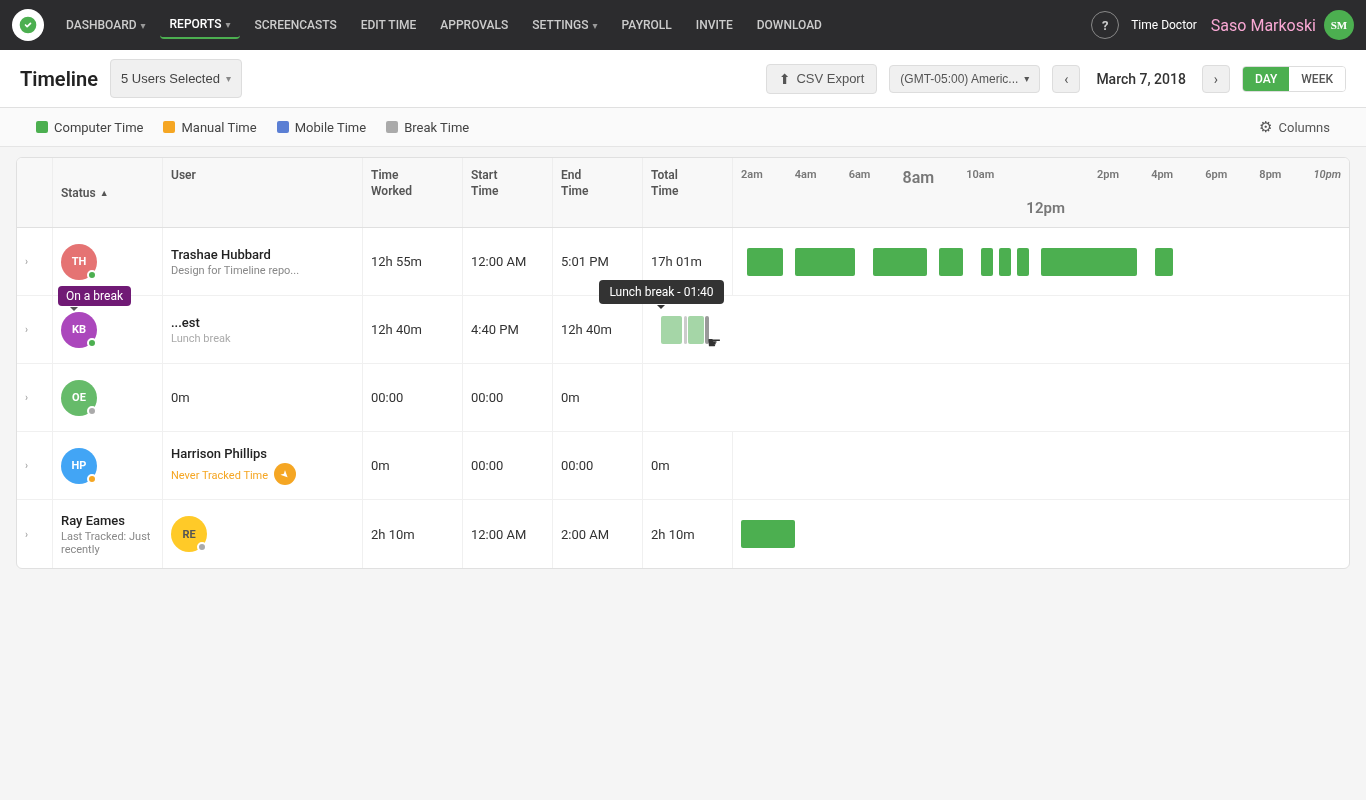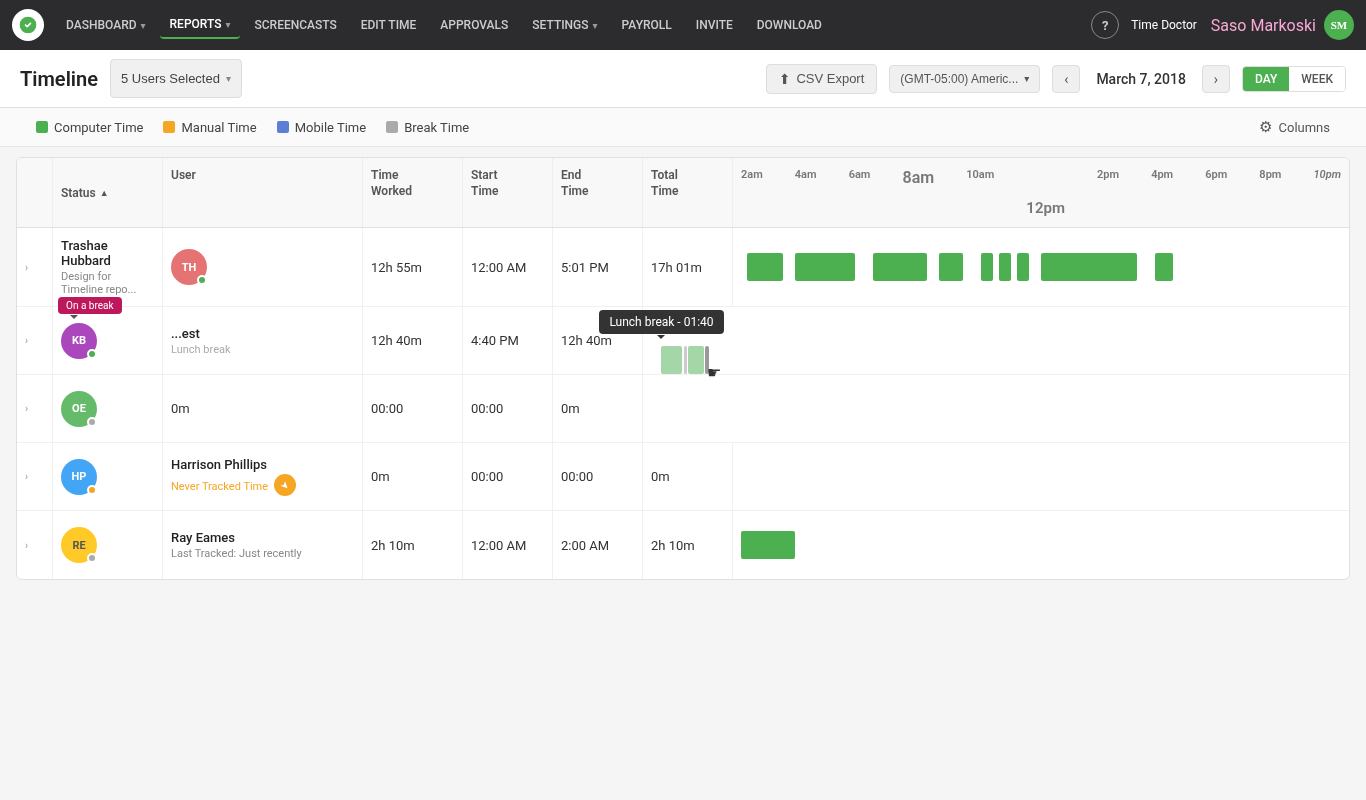--- a/index.html
+++ b/index.html
@@ -384,29 +384,29 @@
         <span style="font-size:11px; color:#777;font-style:italic;">10pm</span>
       </div>
     </div>
   </div>
 
   <div class="table-row-grid" style="grid-template-columns: 36px 110px 200px 100px 90px 90px 90px 1fr;">
     <div class="td">
       <span style="font-size:10px; color:#999;">›</span>
     </div>
     <div class="td">
+      <div class="user-avatar" style="background:#e57373;">
+        <span>TH</span>
+        <div class="avatar-status" style="background:#4caf50;"></div>
+      </div>
+    </div>
+    <div class="td">
       <div class="user-info">
         <span class="user-name">Trashae Hubbard</span>
         <span class="user-sub">Design for Timeline repo...</span>
-      </div>
-    </div>
-    <div class="td">
-      <div class="user-avatar" style="background:#e57373;">
-        <span>TH</span>
-        <div class="avatar-status" style="background:#4caf50;"></div>
       </div>
     </div>
     <div class="td">12h 55m</div>
     <div class="td">12:00 AM</div>
     <div class="td">5:01 PM</div>
     <div class="td">17h 01m</div>
     <div class="td" style="padding:0; position:relative;">
       <div style="position:relative; width:100%; height:28px; margin: 0 8px; width: calc(100% - 16px);">
 
         <div style="position:absolute; left:1%; width:6%; height:100%; background:#4caf50; border-radius:2px;"></div>
@@ -425,35 +425,35 @@
   <div class="table-row-grid" style="grid-template-columns: 36px 110px 200px 100px 90px 90px 90px 1fr; position:relative;">
     <div class="td">
       <span style="font-size:10px; color:#999;">›</span>
     </div>
     <div class="td" style="position:relative;">
       <div class="user-avatar" style="background:#ab47bc;">
         <span>KB</span>
         <div class="avatar-status" style="background:#4caf50;"></div>
       </div>
 
-      <div style="position:absolute; top:-10px; left:5px; background:#be185d; color:white; padding:3px 8px; border-radius:4px; font-size:10px; white-space:nowrap; z-index:10;text-align:right;">
+      <div style="position:absolute; top:-10px; left:5px; background:#701a75; color:white; padding:3px 8px; border-radius:4px; font-size:12px; white-space:nowrap; z-index:10;text-align:right;">
         <span>On a break</span>
         <div style="position:absolute; bottom:-5px; left:12px; border:4px solid transparent; border-top-color:#555; border-bottom:none;"></div>
       </div>
     </div>
     <div class="td">
       <div class="user-info" style="position:relative;">
         <span class="user-name">...est</span>
         <span class="user-sub" style="font-size:11px; color:#aaa;">Lunch break</span>
       </div>
     </div>
     <div class="td">12h 40m</div>
     <div class="td">4:40 PM</div>
     <div class="td">12h 40m</div>
-    <div class="td" style="padding:0; position:relative;align-items:flex-end;">
+    <div class="td" style="padding:0; position:relative;">
       <div style="position:relative; width:calc(100% - 16px); height:28px; margin: 0 8px;">
 
         <div style="position:absolute; left:14%; width:28%; height:100%; background:#a5d6a7; border-radius:2px;"></div>
         <div style="position:absolute; left:44%; width:4%; height:100%; background:#ccc; border-radius:2px;"></div>
         <div style="position:absolute; left:50%; width:22%; height:100%; background:#a5d6a7; border-radius:2px;"></div>
         <div style="position:absolute; left:73%; width:5%; height:100%; background:#999; border-radius:2px;"></div>
 
         <div style="position:absolute; top:-36px; right:2%; background:#333; color:white; padding:5px 10px; border-radius:4px; font-size:12px; white-space:nowrap; z-index:20;">
           <span>Lunch break - 01:40</span>
           <div style="position:absolute; bottom:-5px; left:50%; transform:translateX(-50%); border:4px solid transparent; border-top-color:#333; border-bottom:none;"></div>
@@ -511,29 +511,29 @@
     <div class="td" style="padding:0;">
       <div style="position:relative; width:calc(100% - 16px); height:28px; margin: 0 8px;"></div>
     </div>
   </div>
 
   <div class="table-row-grid" style="grid-template-columns: 36px 110px 200px 100px 90px 90px 90px 1fr;">
     <div class="td">
       <span style="font-size:10px; color:#999;">›</span>
     </div>
     <div class="td">
+      <div class="user-info">
+        <span class="user-name">Ray Eames</span>
+        <span class="user-sub">Last Tracked: Just recently</span>
+      </div>
+    </div>
+    <div class="td">
       <div class="user-avatar" style="background:#ffca28; color:#555;">
         <span>RE</span>
         <div class="avatar-status" style="background:#aaa;"></div>
-      </div>
-    </div>
-    <div class="td">
-      <div class="user-info">
-        <span class="user-name">Ray Eames</span>
-        <span class="user-sub">Last Tracked: Just recently</span>
       </div>
     </div>
     <div class="td">2h 10m</div>
     <div class="td">12:00 AM</div>
     <div class="td">2:00 AM</div>
     <div class="td">2h 10m</div>
     <div class="td" style="padding:0;">
       <div style="position:relative; width:calc(100% - 16px); height:28px; margin: 0 8px;">
 
         <div style="position:absolute; left:0%; width:9%; height:100%; background:#4caf50; border-radius:2px;"></div>

